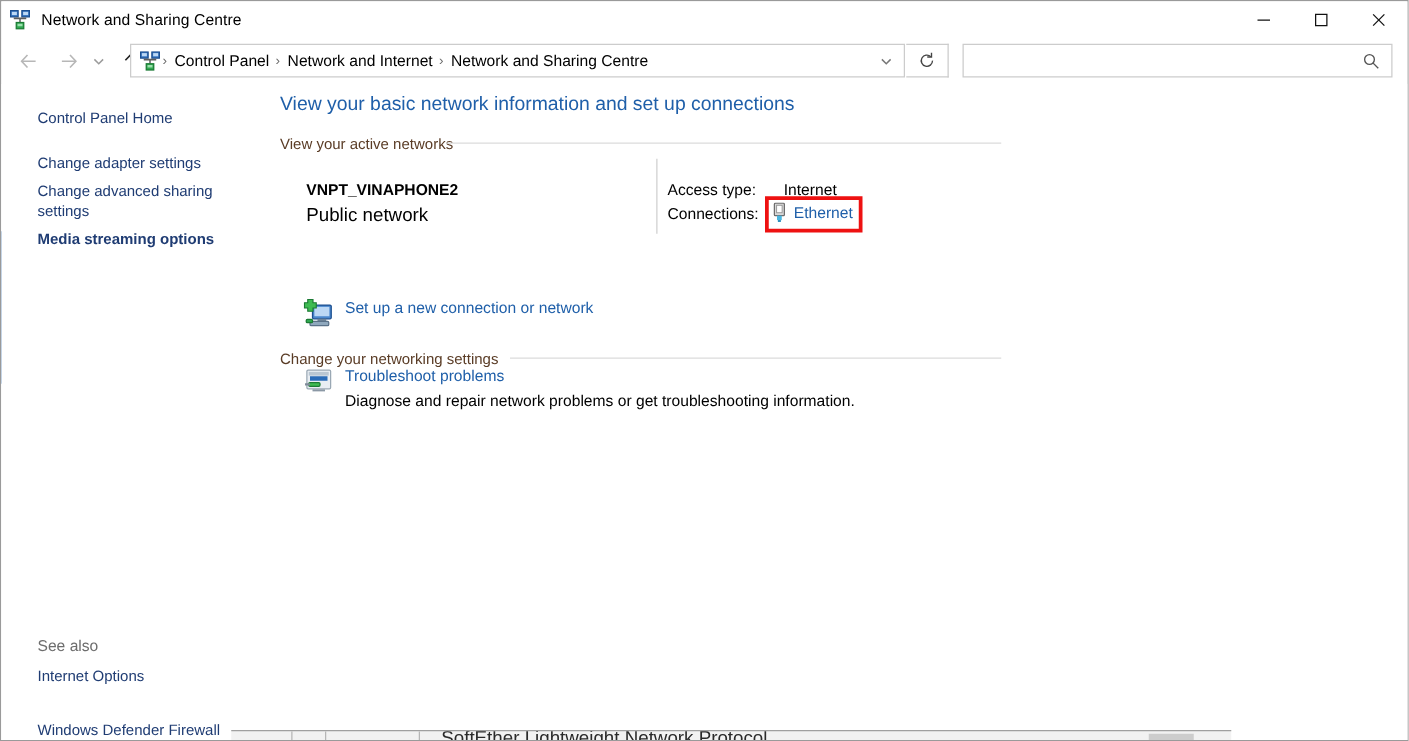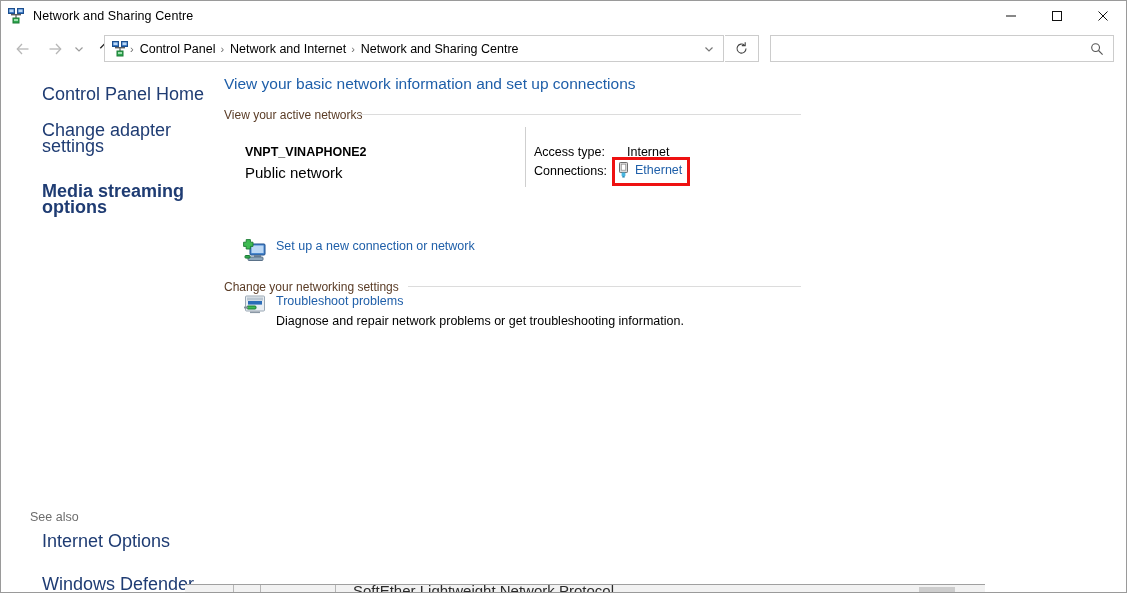--- a/index.html
+++ b/index.html
@@ -115,22 +115,22 @@
     position: absolute; top: 66px; left: 0;
     width: 1125px; height: 525px;
     background: #ffffff;
   }
   #sidebar {
     position: absolute; left: 0; top: 0;
     width: 215px; height: 525px;
     background: #ffffff;
   }
   .side-link {
-    position: absolute; left: 41px;
-    font-size: 18px; color: #1f3c73;
+    position: absolute; left: 29px;
+    font-size: 12px; color: #1f3c73;
     line-height: 16px; cursor: pointer;
     width: 175px;
   }
   #side-home { top: 19px; }
   #side-adapter { top: 55px; }
   #side-advanced { top: 78px; }
   #side-media { top: 116px; font-weight: bold; }
   #see-also-label {
     position: absolute; left: 29px; top: 443px;
     font-size: 12.5px; color: #6d6d6d;
@@ -361,20 +361,21 @@
     </div>
   </div>
 
   <div id="content">
 
     <div id="left-edge-blue"></div>
 
     <div id="sidebar">
       <div class="side-link" id="side-home">Control Panel Home</div>
       <div class="side-link" id="side-adapter">Change adapter settings</div>
+      <div class="side-link" id="side-advanced">Change advanced sharing settings</div>
       <div class="side-link" id="side-media">Media streaming options</div>
 
       <div id="see-also-label">See also</div>
       <div class="side-link" id="side-internet">Internet Options</div>
       <div class="side-link" id="side-firewall">Windows Defender Firewall</div>
     </div>
 
     <div id="main">
 
       <div id="page-title">View your basic network information and set up connections</div>

